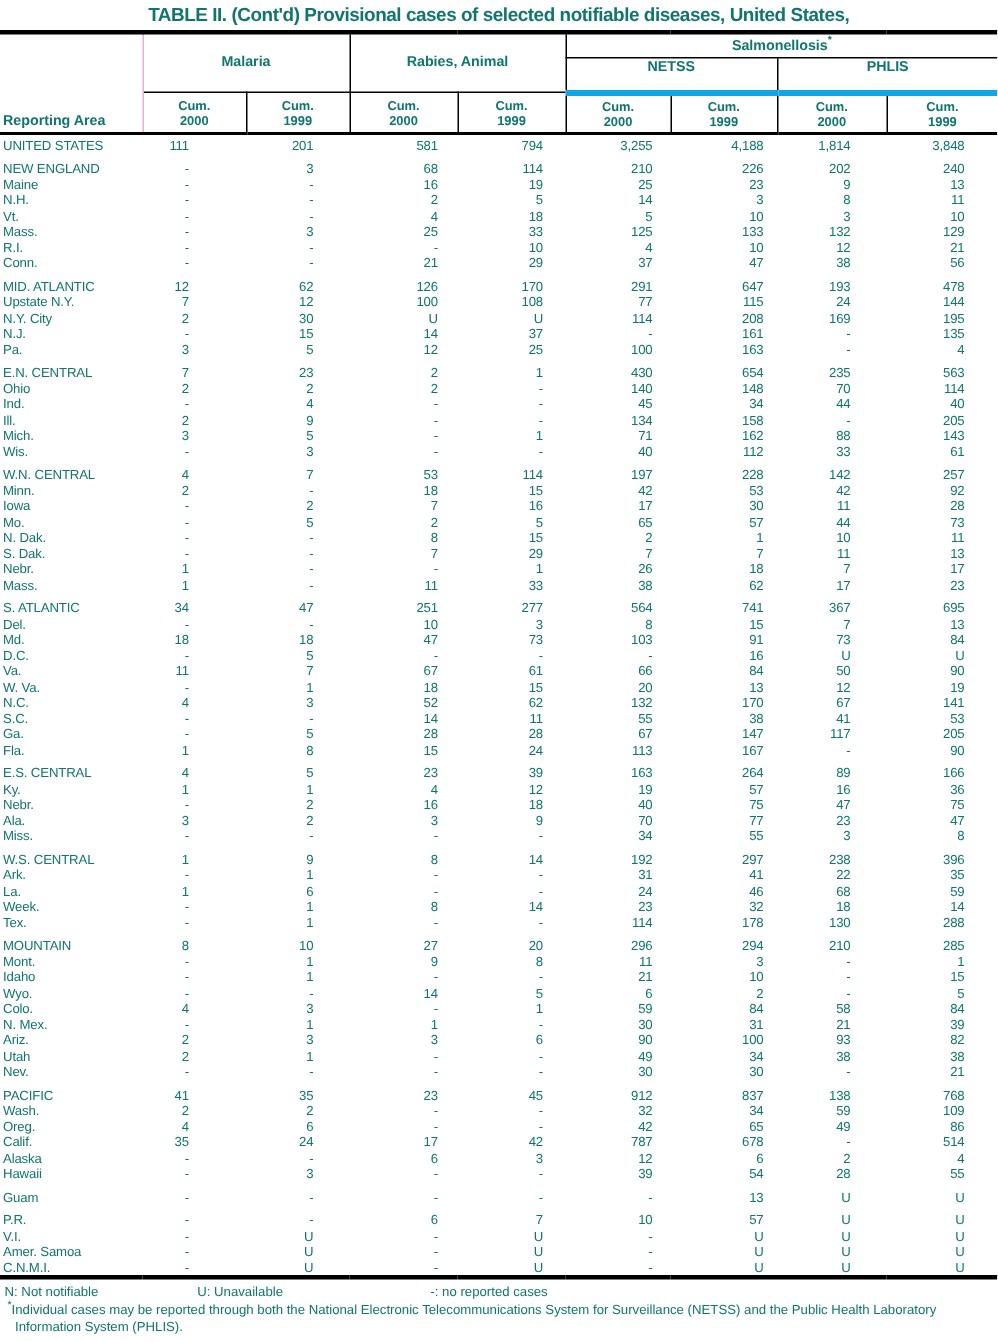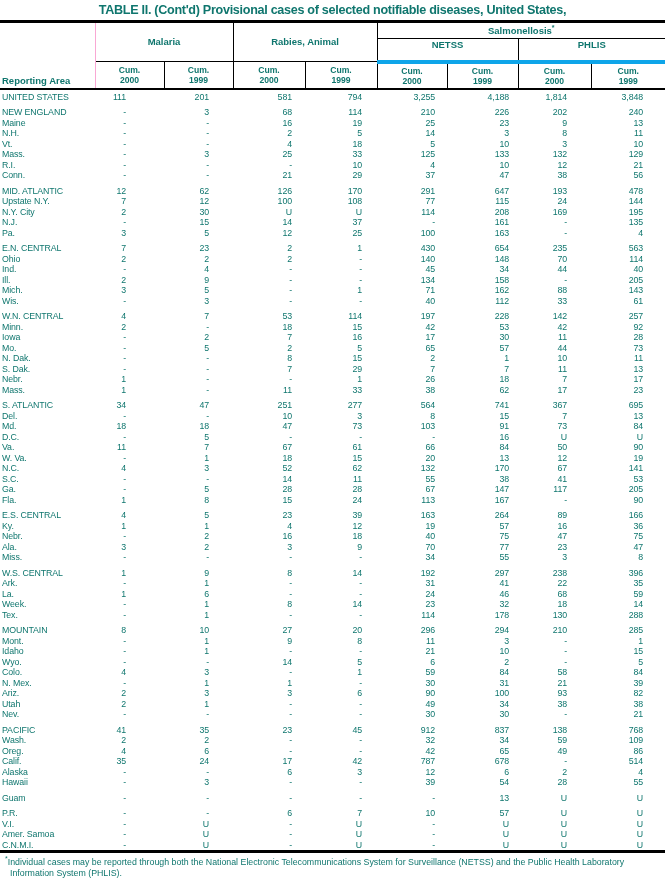--- a/index.html
+++ b/index.html
@@ -924,16 +924,21 @@
           <td class="num col4">U</td>
           <td class="num col5">-</td>
           <td class="num col6">U</td>
           <td class="num col7">U</td>
           <td class="num col8">U</td>
         </tr>
       </tbody>
   </table>
 
   <div class="footnotes">
+    <div class="legend">
+      <span class="l0">N: Not notifiable</span>
+      <span class="l1">U: Unavailable</span>
+      <span class="l2">-: no reported cases</span>
+    </div>
     <div class="note"><sup class="mk">*</sup><span>Individual cases may be reported through both the National Electronic Telecommunications System for Surveillance (NETSS) and the Public Health Laboratory Information System (PHLIS).</span></div>
   </div>
 
 </div>
 
 </body></html>

